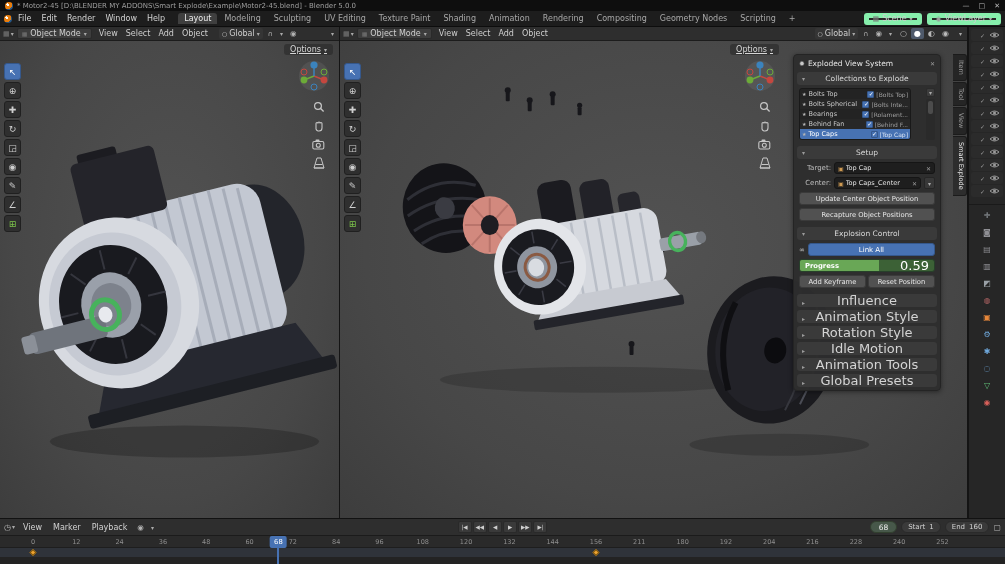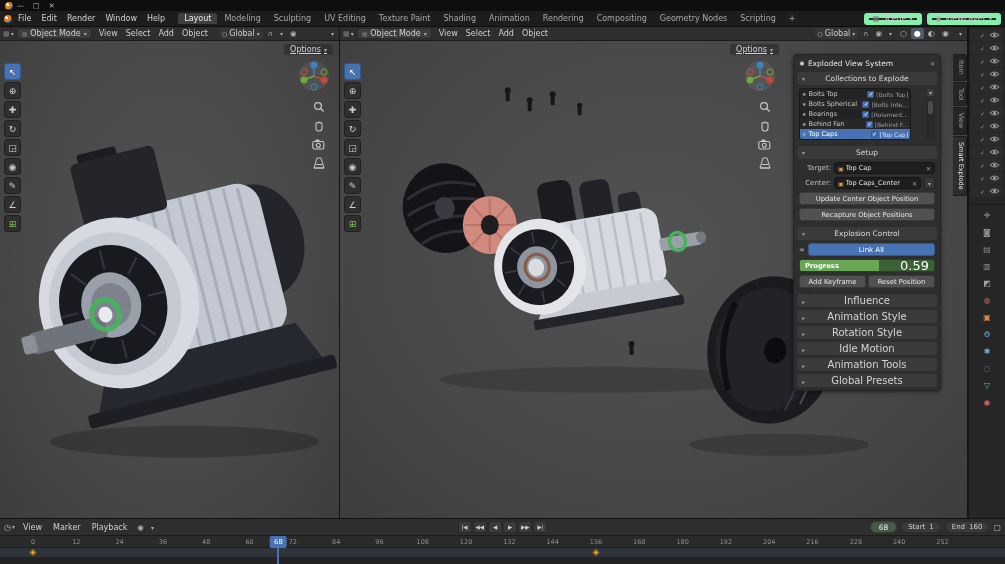--- a/index.html
+++ b/index.html
@@ -96,21 +96,21 @@
 .btn-row{display:flex;gap:2px;}
 .btn-row .pbtn{flex:1;}
 .link-row{display:flex;gap:3px;align-items:center;}
 .g-link::before{content:"∞";font-size:7px;color:#cdcdcd;}
 .blue-btn{flex:1;height:13px;background:#4772b3;border:1px solid #35588c;border-radius:3px;color:#fff;display:flex;align-items:center;justify-content:center;font-size:7px;}
 .progress{height:13px;border-radius:3px;background:#3c6136;border:1px solid #27402a;position:relative;overflow:hidden;}
 .progress .fill{position:absolute;top:0;bottom:0;left:0;background:#69a756;}
 .p-label{position:absolute;left:5px;top:0;bottom:0;display:flex;align-items:center;color:#fff;font-size:6.8px;font-weight:bold;}
 .p-val{position:absolute;right:5px;top:0;bottom:0;display:flex;align-items:center;color:#fff;font-size:13px;}
 .collapsed-list{display:flex;flex-direction:column;gap:3px;}
-.collapsed-row{height:13px;background:#3a3a3a;border-radius:3px;display:flex;align-items:center;justify-content:center;position:relative;color:#d4d4d4;font-size:10px;}
+.collapsed-row{height:13px;background:#3a3a3a;border-radius:3px;display:flex;align-items:center;justify-content:center;position:relative;color:#d4d4d4;font-size:13px;}
 .collapsed-row .arr{position:absolute;left:5px;}
 
 
 .ntabs{position:absolute;top:27px;right:0;width:14px;display:flex;flex-direction:column;gap:1px;z-index:6;}
 .ntab{writing-mode:vertical-rl;font-size:6.5px;color:#9c9c9c;background:#252525;border:1px solid #1b1b1b;border-left:none;padding:5px 1px;border-radius:0 3px 3px 0;white-space:nowrap;}
 .ntab.active{background:#2d2d2d;color:#e9e9e9;}
 
 
 .right-strip{width:37px;flex:0 0 auto;background:#262626;border-left:1px solid #141414;display:flex;flex-direction:column;overflow:hidden;}
 .ol-rows{padding:2px;display:flex;flex-direction:column;gap:1px;}
@@ -149,20 +149,21 @@
 .g-clock::before{content:"◷";font-size:8px;color:#b5b5b5;}
 .g-screen::before{content:"▢";font-size:8px;color:#b5b5b5;}
 </style>
 </head>
 <body>
 
 <div class="app">
 
   <div class="titlebar">
     <span class="blender-logo"></span>
+    <span class="t-title">* Motor2-45 [D:\BLENDER MY ADDONS\Smart Explode\Example\Motor2-45.blend] - Blender 5.0.0</span>
     <span class="win-controls">
 
     <span>—</span>
         <span>□</span>
         <span>✕</span>
       </span>
   </div>
 
   <div class="menubar">
     <span class="blender-logo"></span>
@@ -796,21 +797,21 @@
           <div class="tick" style="left: 206.232px;">48</div>
           <div class="tick" style="left: 249.54px;">60</div>
           <div class="tick" style="left: 292.848px;">72</div>
           <div class="tick" style="left: 336.156px;">84</div>
           <div class="tick" style="left: 379.464px;">96</div>
           <div class="tick" style="left: 422.772px;">108</div>
           <div class="tick" style="left: 466.08px;">120</div>
           <div class="tick" style="left: 509.388px;">132</div>
           <div class="tick" style="left: 552.696px;">144</div>
           <div class="tick" style="left: 596.004px;">156</div>
-          <div class="tick" style="left: 639.312px;">168</div>
+          <div class="tick" style="left: 639.312px;">211</div>
           <div class="tick" style="left: 682.62px;">180</div>
           <div class="tick" style="left: 725.928px;">192</div>
           <div class="tick" style="left: 769.236px;">204</div>
           <div class="tick" style="left: 812.544px;">216</div>
           <div class="tick" style="left: 855.852px;">228</div>
           <div class="tick" style="left: 899.16px;">240</div>
           <div class="tick" style="left: 942.468px;">252</div>
         </div>
       <div class="playhead" style="left: 278.412px;"></div>
       <div class="ph-badge" style="left: 278.412px;">68</div>

